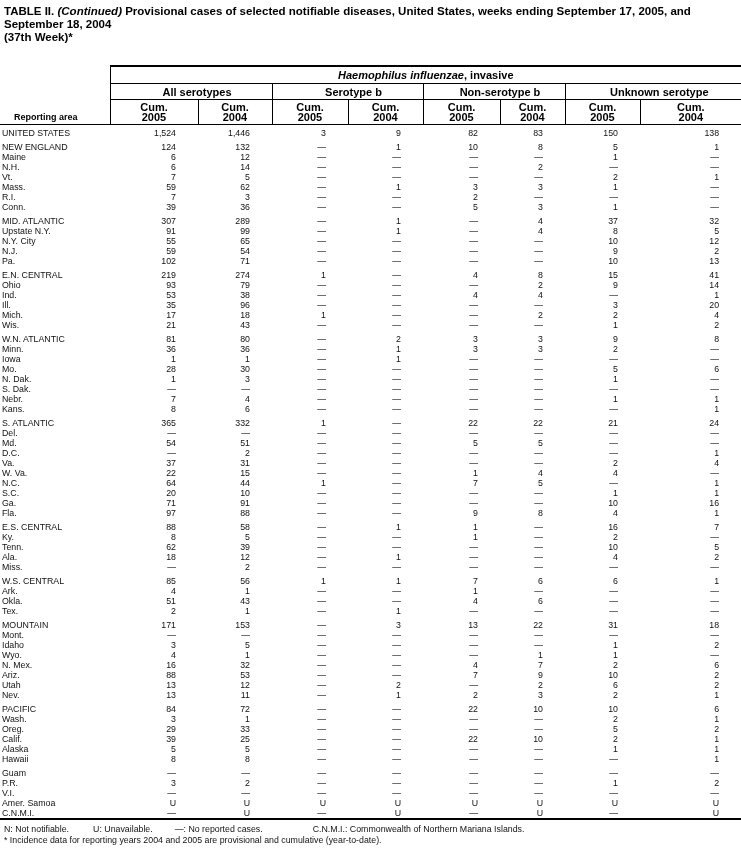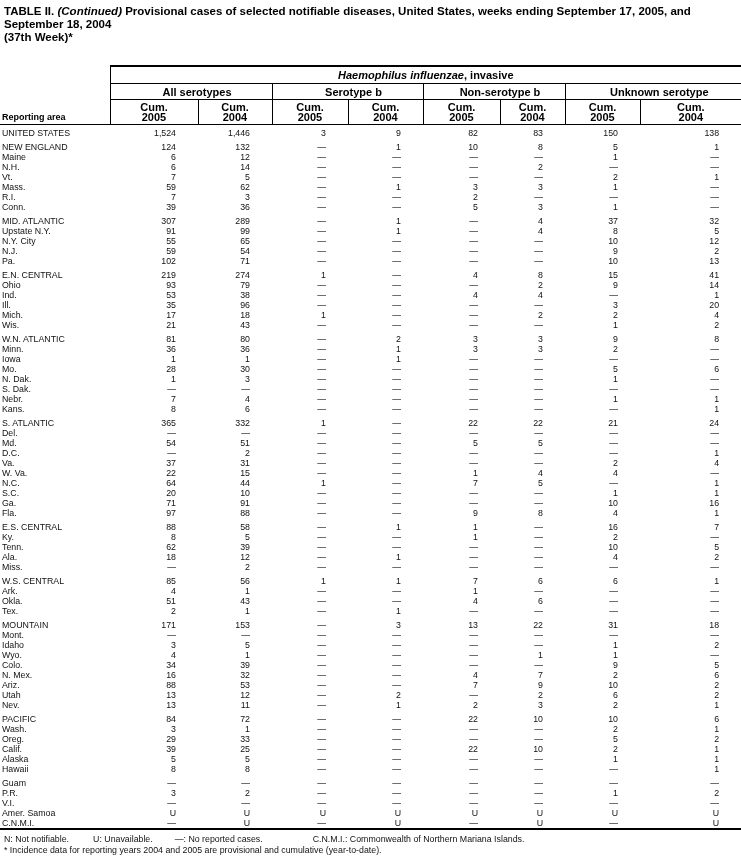--- a/index.html
+++ b/index.html
@@ -23,21 +23,21 @@
   thead th{font-weight:bold;font-size:11px;text-align:center;vertical-align:middle;color:#000;}
   .h1 th.disease{border-top:2px solid #000;border-bottom:1px solid #000;border-left:1px solid #000;height:16px;}
   .h2 th{height:15px;}
   .h2 th.allages{border-left:1px solid #000;}
   .h2 th.age5{border-left:1px solid #000;border-bottom:1px solid #000;}
   .h3 th.sub{border-left:1px solid #000;border-bottom:1px solid #000;height:15px;padding-left:12px;}
   .h4 th.cum{border-left:1px solid #000;border-bottom:1px solid #000;height:24px;line-height:10px;}
   .h4 th.cum span{display:block;}
   .h4 th.arealabel{
     border-bottom:1px solid #000;text-align:left;vertical-align:bottom;
-    font-size:9px;padding-left:2px;padding-bottom:2px;
+    font-size:9px;padding-left:14px;padding-bottom:2px;
   }
   tbody th.area{
     font-weight:normal;font-size:8.8px;text-align:left;padding-left:2px;
     white-space:nowrap;line-height:10px;height:10px;color:#111;
   }
   tbody td.val{
     font-size:8.8px;text-align:right;padding-right:22px;line-height:10px;white-space:nowrap;color:#111;
   }
   tbody tr.first-row th, tbody tr.first-row td{padding-top:3px;}
   tbody tr.gap td{height:4px;line-height:4px;font-size:1px;}
@@ -687,31 +687,20 @@
           <td class="val">4</td>
           <td class="val">1</td>
           <td class="val">—</td>
           <td class="val">—</td>
           <td class="val">—</td>
           <td class="val">1</td>
           <td class="val">1</td>
           <td class="val">—</td>
         </tr>
         <tr>
-          <th class="area">Colo.</th>
-          <td class="val">34</td>
-          <td class="val">39</td>
-          <td class="val">—</td>
-          <td class="val">—</td>
-          <td class="val">—</td>
-          <td class="val">—</td>
-          <td class="val">9</td>
-          <td class="val">5</td>
-        </tr>
-        <tr>
           <th class="area">N. Mex.</th>
           <td class="val">16</td>
           <td class="val">32</td>
           <td class="val">—</td>
           <td class="val">—</td>
           <td class="val">4</td>
           <td class="val">7</td>
           <td class="val">2</td>
           <td class="val">6</td>
         </tr>

